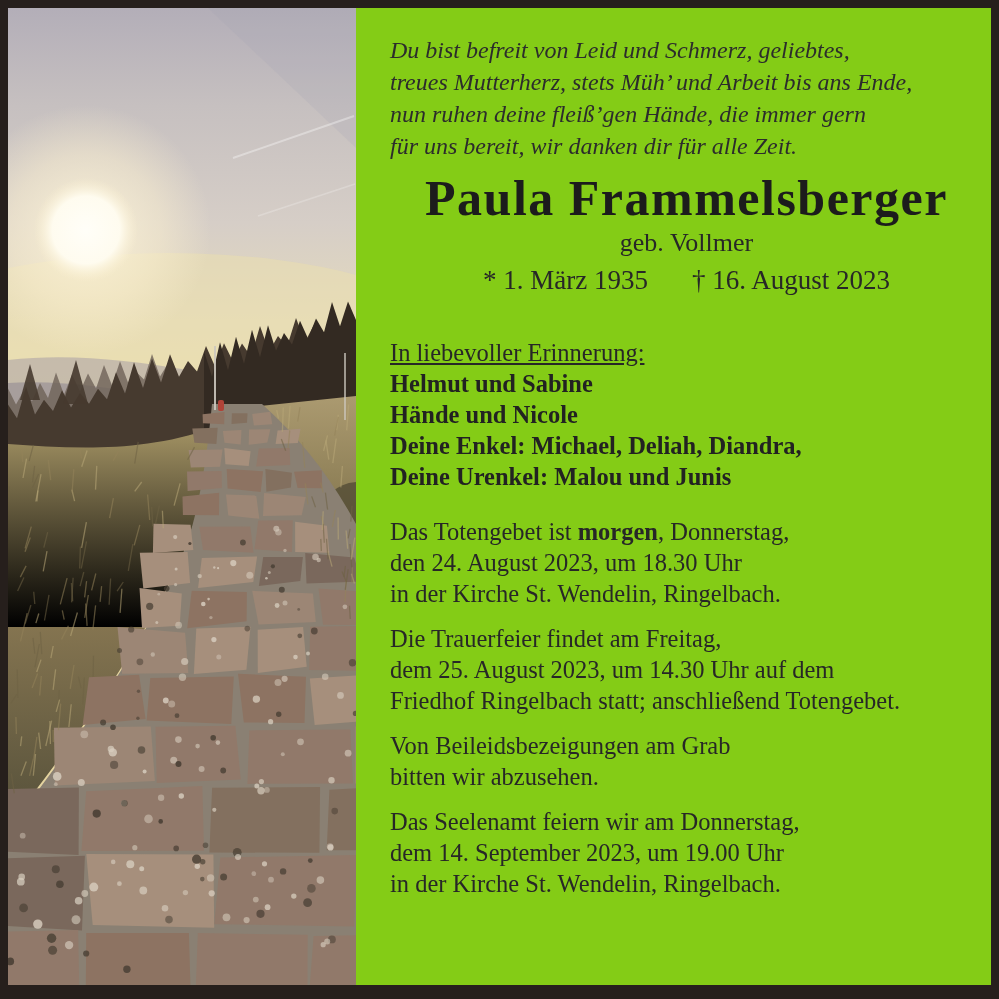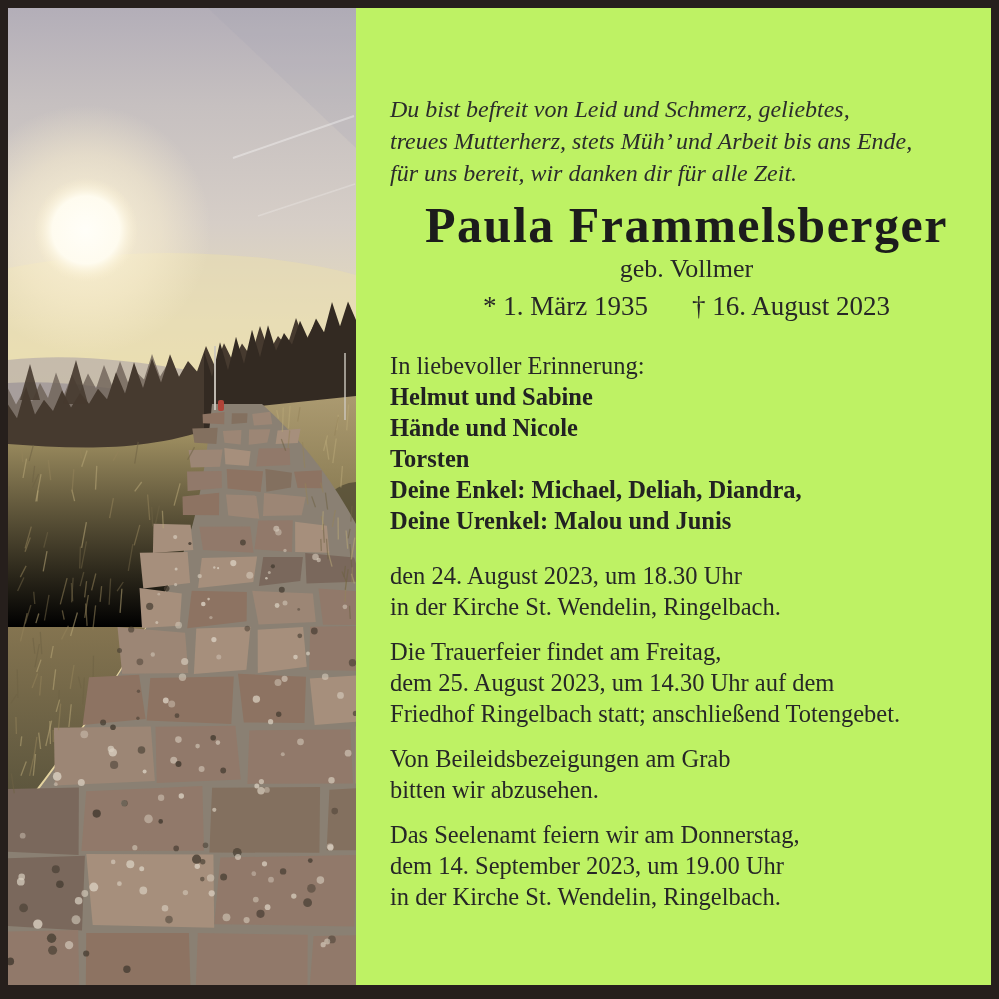--- a/index.html
+++ b/index.html
@@ -1,30 +1,30 @@
 <!DOCTYPE html>
 <html><head>
 <meta charset="utf-8">
 <style>
   html,body{margin:0;padding:0;background:#ffffff;}
   .card{
     width:999px;height:999px;box-sizing:border-box;
     border-style:solid;border-width:8px 8px 14px 8px;border-color:#261f1c;
-    display:flex;background:#bef264;overflow:hidden;
-    font-family:"Liberation Serif","DejaVu Serif",serif;color:#272727;align-items:center;
+    display:flex;background:#84cc16;overflow:hidden;
+    font-family:"Liberation Serif","DejaVu Serif",serif;color:#272727;
   }
   .photo{width:348px;flex:0 0 348px;height:100%;position:relative;overflow:hidden;}
   .photo svg{display:block;width:100%;height:100%;}
   .content{flex:1;padding:26px 8px 0 34px;overflow:hidden;}
   .line{white-space:nowrap;}
   .verse{font-style:italic;font-size:24px;line-height:32px;color:#2c2c2c;}
   .name{font-size:50px;font-weight:700;letter-spacing:1.5px;margin:8px 0 0 0;text-align:center;color:#1c1c1c;line-height:1.15;}
   .maiden{font-size:26px;text-align:center;}
   .dates{font-size:27px;margin-top:7px;display:flex;justify-content:center;gap:44px;}
-  .memoriam-heading{font-size:24.5px;margin-top:28px;line-height:31px;}
+  .memoriam-heading{font-size:24.5px;margin-top:41px;line-height:31px;text-decoration:underline;}
   .family{font-size:24.5px;font-weight:700;line-height:31px;color:#222;}
   .announcements{margin-top:24px;}
   .para{font-size:24.5px;line-height:31px;margin-bottom:14px;}
   .bold{font-weight:700;}
 </style>
 </head>
 <body>
 
 <div class="card" style="border-color: rgb(38, 31, 28);">
 
@@ -433,41 +433,42 @@
         <line x1="337" y1="345" x2="337" y2="412" stroke="#cdc8bf" stroke-width="2" opacity="0.7"></line>
         <rect x="210" y="392" width="6" height="11" rx="2" fill="#b04338"></rect>
       </g>
     </svg>
   </div>
 
   <div class="content">
     <div class="verse" id="verse">
         <div class="line">Du bist befreit von Leid und Schmerz, geliebtes,</div>
         <div class="line">treues Mutterherz, stets Müh’ und Arbeit bis ans Ende,</div>
+        <div class="line">nun ruhen deine fleiß’gen Hände, die immer gern</div>
         <div class="line">für uns bereit, wir danken dir für alle Zeit.</div>
       </div>
 
     <h1 class="name">Paula Frammelsberger</h1>
     <div class="maiden">geb. Vollmer</div>
     <div class="dates">
       <span>* 1. März 1935</span>
       <span>† 16. August 2023</span>
     </div>
 
     <div class="memoriam-heading">In liebevoller Erinnerung:</div>
     <div class="family" id="family">
         <div class="line">Helmut und Sabine</div>
         <div class="line">Hände und Nicole</div>
-        <div class="line">Torsten</div>
         <div class="line">Deine Enkel: Michael, Deliah, Diandra,</div>
         <div class="line">Deine Urenkel: Malou und Junis</div>
       </div>
 
     <div class="announcements" id="paragraphs">
         <div class="para">
+          <div class="line"><span>Das Totengebet ist </span><span class="bold">morgen</span><span>, Donnerstag,</span></div>
           <div class="line"><span>den 24. August 2023, um 18.30 Uhr</span></div>
           <div class="line"><span>in der Kirche St. Wendelin, Ringelbach.</span></div>
         </div>
         <div class="para">
           <div class="line"><span>Die Trauerfeier findet am Freitag,</span></div>
           <div class="line"><span>dem 25. August 2023, um 14.30 Uhr auf dem</span></div>
           <div class="line"><span>Friedhof Ringelbach statt; anschließend Totengebet.</span></div>
         </div>
         <div class="para">
           <div class="line"><span>Von Beileidsbezeigungen am Grab</span></div>

